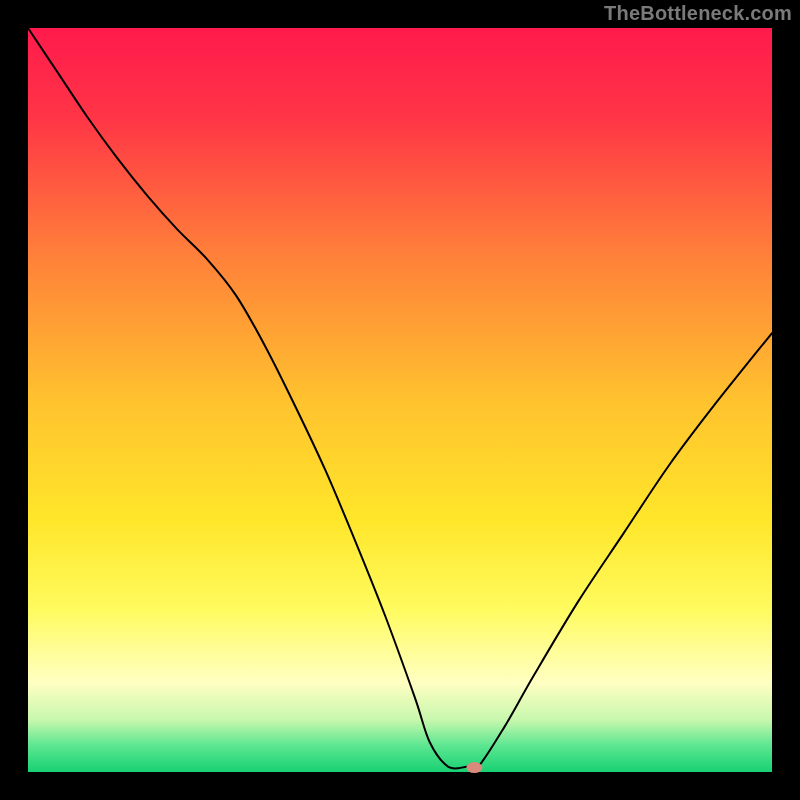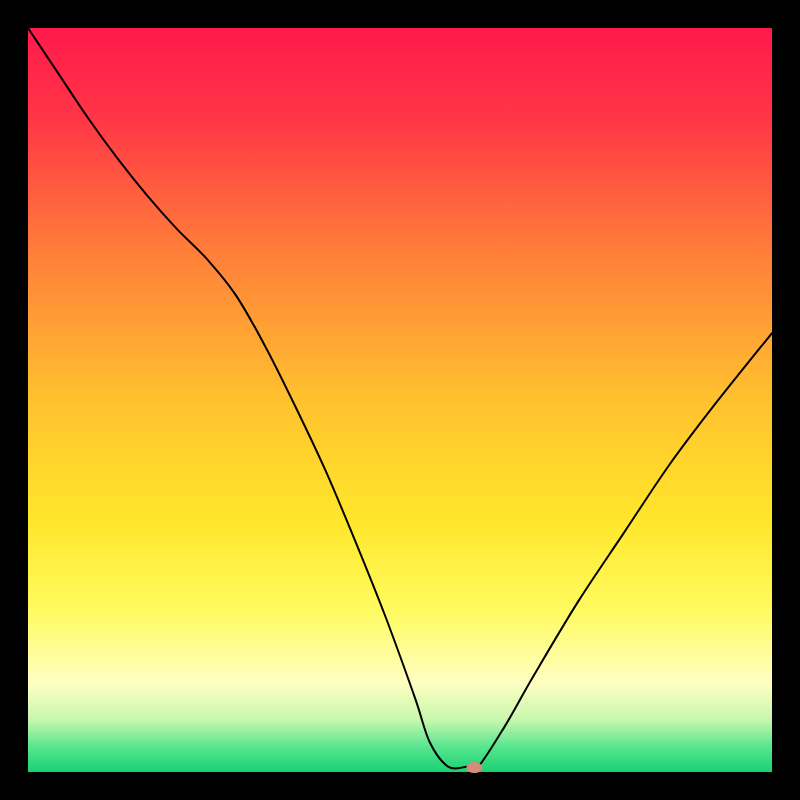--- a/index.html
+++ b/index.html
@@ -33,20 +33,21 @@
     position: absolute;
     left: 0;
     top: 0;
   }
 </style>
 </head>
 <body>
 
 <div class="frame">
 
+  <div class="watermark">TheBottleneck.com</div>
 
   <svg class="plot" width="800" height="800">
     <defs>
       <linearGradient id="bg-grad" x1="0" y1="0" x2="0" y2="1">
 
       <stop offset="0%" stop-color="#ff1a4c"></stop>
           <stop offset="12%" stop-color="#ff3546"></stop>
           <stop offset="30%" stop-color="#ff7e3a"></stop>
           <stop offset="50%" stop-color="#ffc22e"></stop>
           <stop offset="66%" stop-color="#ffe62a"></stop>

